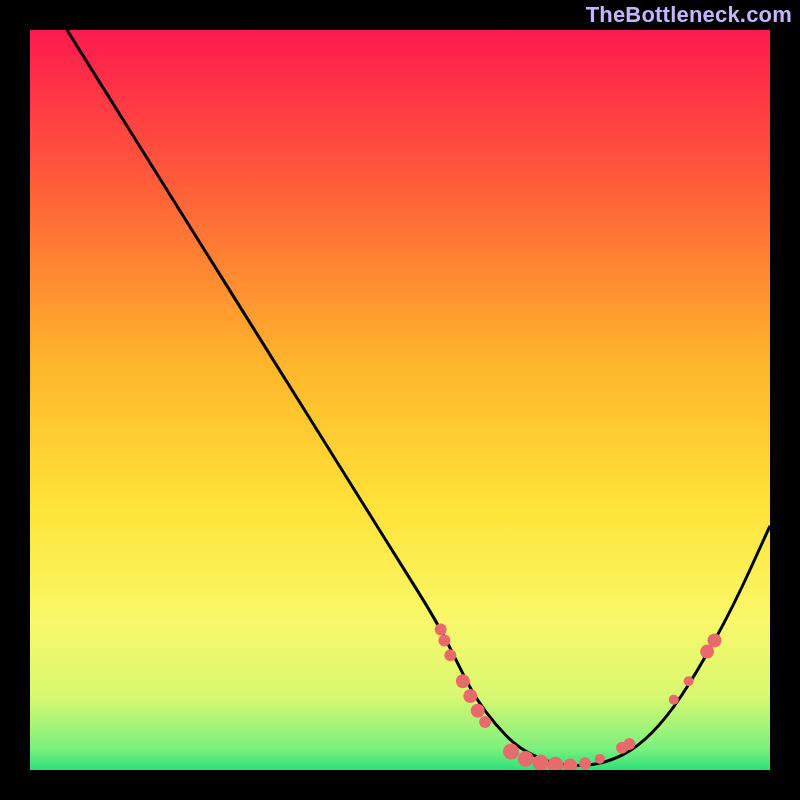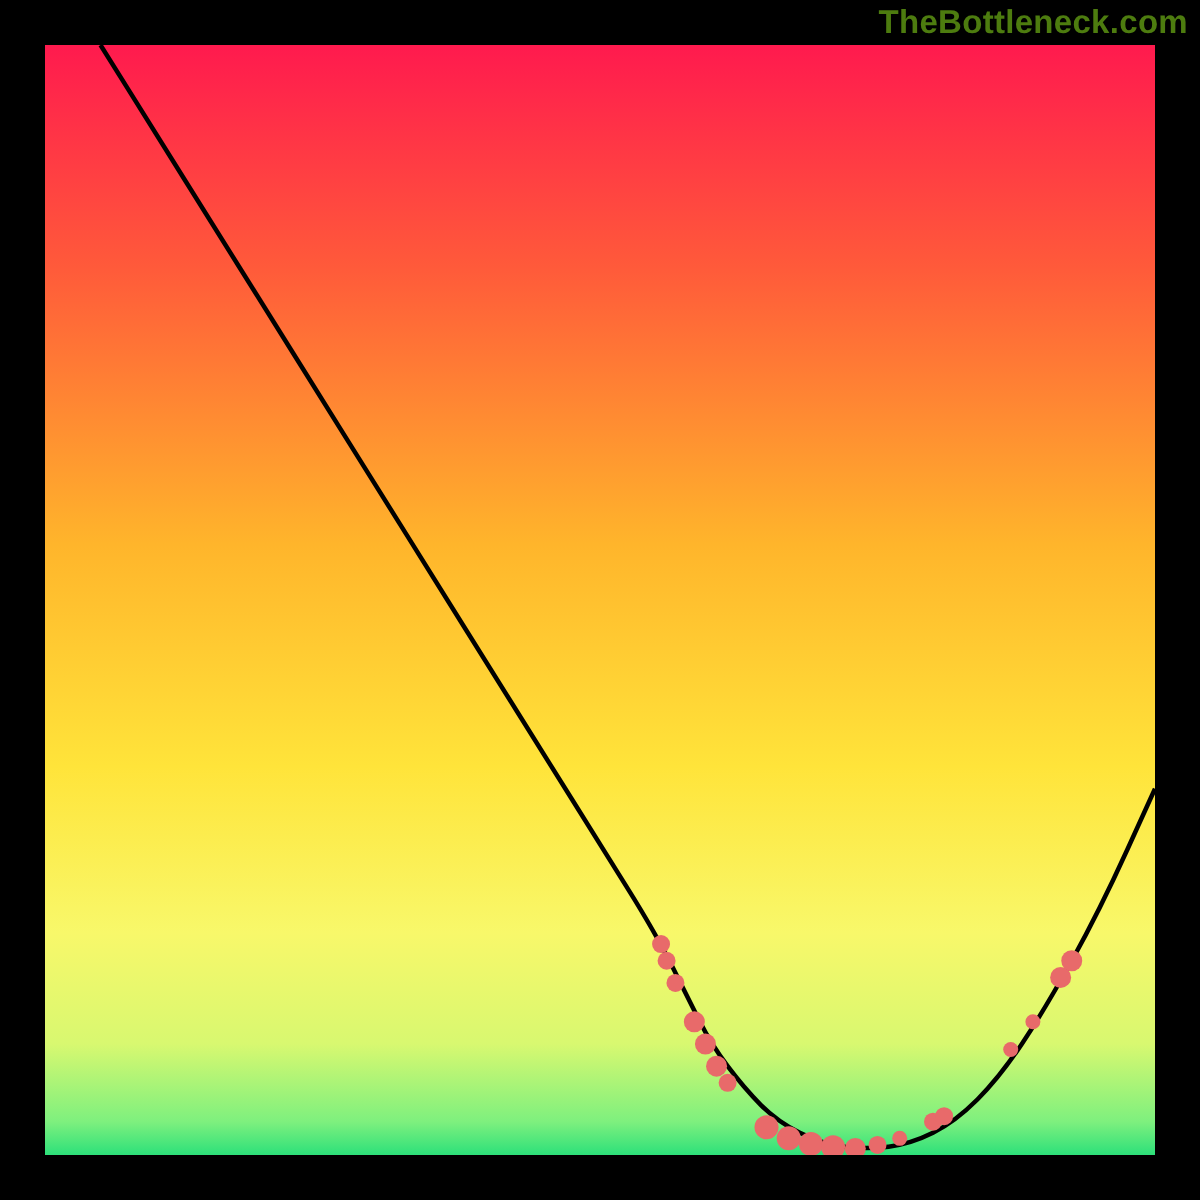--- a/index.html
+++ b/index.html
@@ -14,21 +14,21 @@
   .frame {
     position: relative;
     width: 800px;
     height: 800px;
     background: #000;
   }
   .watermark {
     position: absolute;
     top: 2px;
     right: 8px;
-    color: #4d7c0f;
+    color: #c4b5fd;
     font-size: 22px;
     font-weight: 600;
     letter-spacing: 0.2px;
     user-select: none;
   }
   .plot-area {
     position: absolute;
     left: 30px;
     top: 30px;
     width: 740px;

